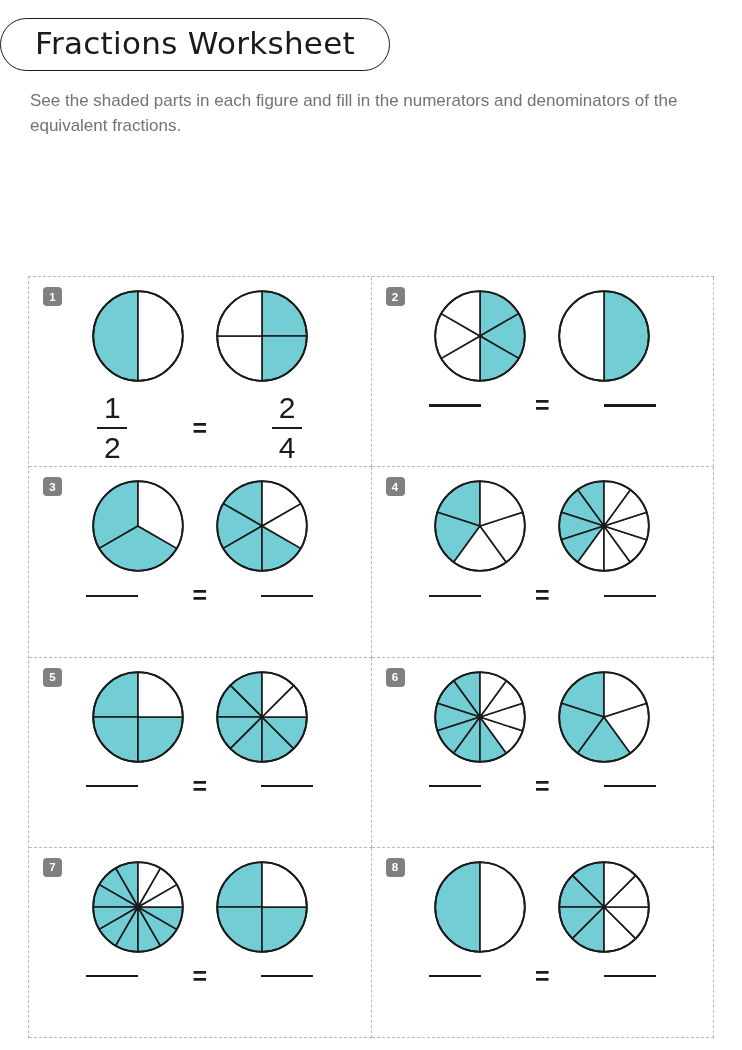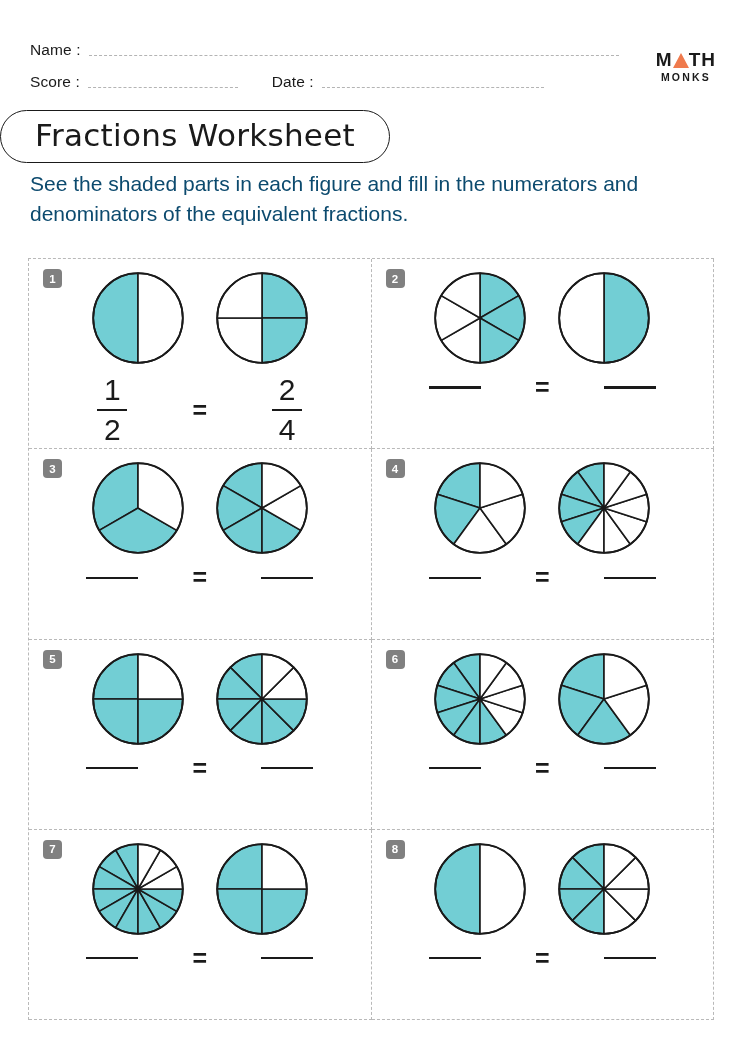--- a/index.html
+++ b/index.html
@@ -30,21 +30,21 @@
   
   .title-wrap { margin-top: 18px; }
   .title-pill {
     display: inline-block; border: 1.8px solid #1a1a1a; border-radius: 40px;
     padding: 6px 34px 9px 34px; font-size: 31px; letter-spacing: .3px;
     font-family: "DejaVu Sans", sans-serif; font-weight: 400;
   }
 
   
   .instructions {
-    margin: 6px 30px 0 30px; font-size: 21px; line-height: 1.45; color: #0c4a6e;
+    margin: 18px 30px 0 30px; font-size: 17px; line-height: 1.45; color: #737373;
     max-width: 690px;
   }
 
   
   .grid {
     position: absolute; left: 28px; top: 258px; width: 686px; height: 762px;
     display: grid; grid-template-columns: 1fr 1fr; grid-template-rows: repeat(4, 1fr);
     border-top: 1.5px dashed #b9b9b9; border-left: 1.5px dashed #b9b9b9;
   }
   .cell {
@@ -74,42 +74,20 @@
   .frac-num { padding-bottom: 2px; }
   .frac-bar { width: 30px; height: 2.4px; background: #1a1a1a; margin: 2px 0 3px 0; }
   .frac-den { padding-top: 1px; }
   .solved .answer-slot { width: 92px; }
 </style>
 </head>
 <body>
 
 <div class="page">
 
-  <div class="header">
-    <div class="field-row">
-      <span class="field-label">Name :</span>
-      <span class="field-rule rule-name"></span>
-    </div>
-    <div class="field-row">
-      <span class="field-label">Score :</span>
-      <span class="field-rule rule-score"></span>
-      <span class="gap-date"></span>
-      <span class="field-label">Date :</span>
-      <span class="field-rule rule-date"></span>
-    </div>
-
-    <div class="logo">
-      <div class="logo-main">
-        <span>M</span>
-        <span class="logo-tri"></span>
-        <span>TH</span>
-      </div>
-      <div class="logo-sub">MONKS</div>
-    </div>
-  </div>
 
   <div class="title-wrap">
     <span class="title-pill">Fractions Worksheet</span>
   </div>
 
   <p class="instructions">See the shaded parts in each figure and fill in the numerators and denominators of the equivalent fractions.</p>
 
   <div class="grid" id="problem-grid">
       <div class="cell solved">
         <div class="badge">1</div>

